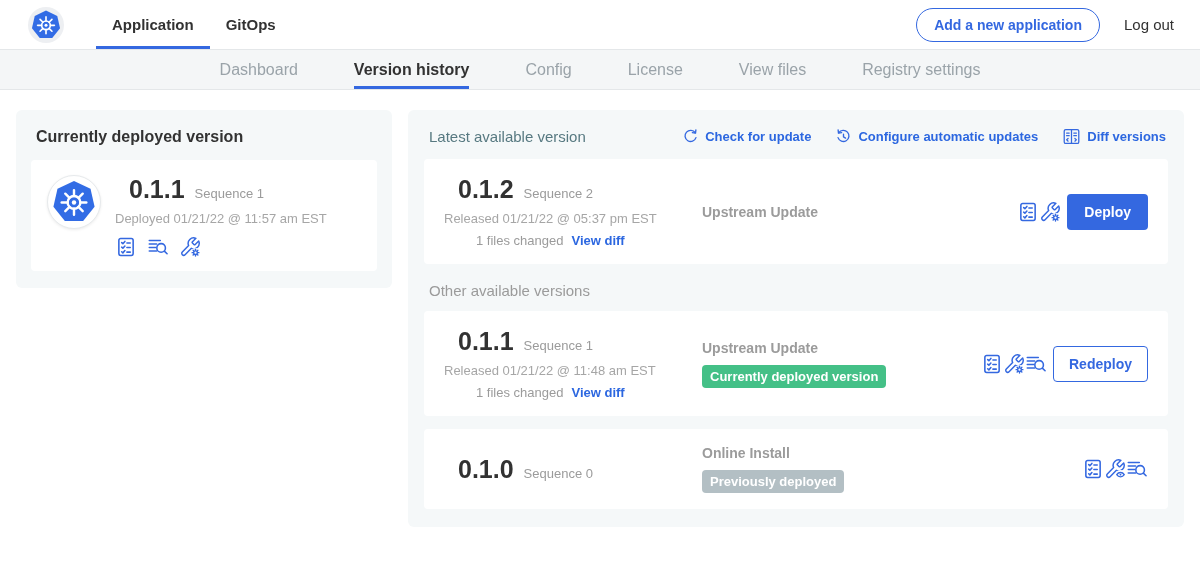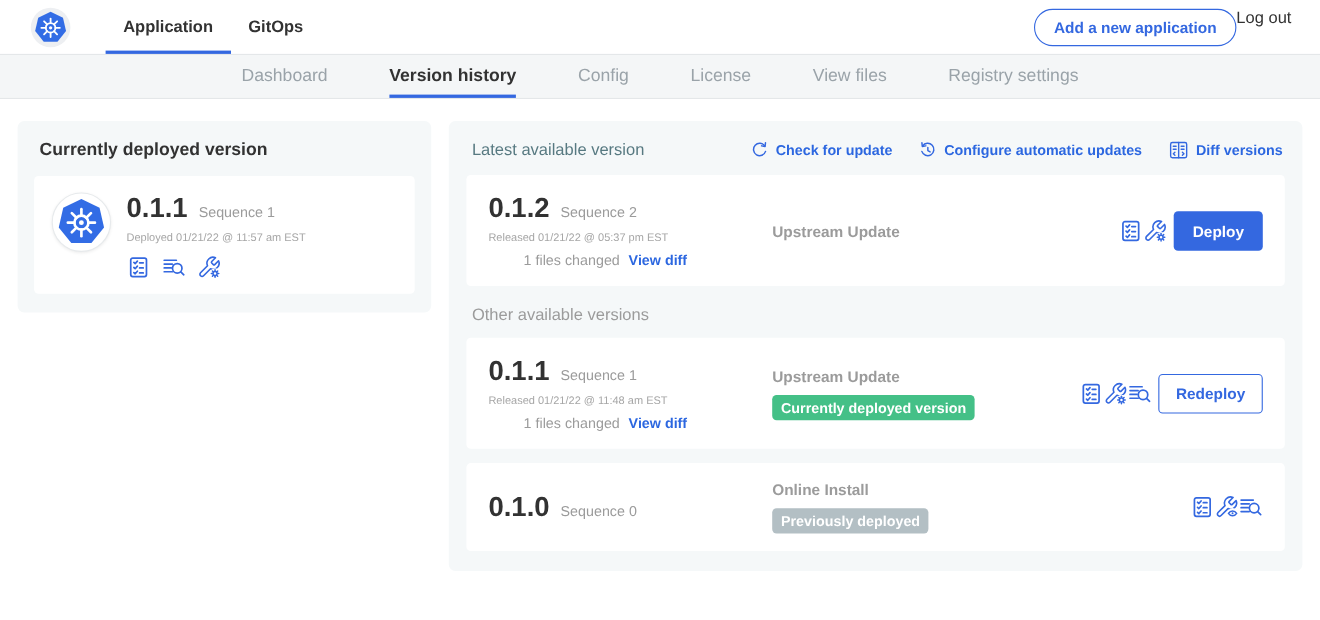--- a/index.html
+++ b/index.html
@@ -13,41 +13,41 @@
   .icon { display:inline-block; color:#3468e0; }
   .icon svg { display:block; width:100%; height:100%; }
 
   
   .topnav { display:flex; align-items:center; height:49px; padding:0 26px 0 28px; background:#fff; }
   .logo-badge { width:36px; height:36px; border-radius:50%; background:#edeff2; display:flex; align-items:center; justify-content:center; flex-shrink:0; }
   .logo-badge svg { width:30px; height:30px; }
   .topnav-tabs { display:flex; height:49px; margin-left:32px; }
   .topnav-tab { display:flex; align-items:center; padding:3px 16px 0 16px; font-size:15px; font-weight:700; color:#323232; cursor:pointer; border-bottom:3px solid transparent; }
   .topnav-tab.active { border-bottom-color:#3468e0; }
-  .topnav-right { margin-left:auto; display:flex; align-items:flex-start; }
+  .topnav-right { margin-left:auto; display:flex; align-items:center; gap:24px; }
   .add-app-btn { border:1px solid #3468e0; color:#3468e0; background:#fff; border-radius:18px; padding:8px 17px; font-size:14px; font-weight:700; font-family:inherit; cursor:pointer; }
   .logout { font-size:15px; color:#323232; cursor:pointer; }
 
   
   .subnav { height:41px; background:#f4f6f7; border-top:1px solid #e4e7e9; border-bottom:1px solid #e4e7e9; display:flex; justify-content:center; gap:56px; }
   .subnav-tab { display:flex; align-items:center; padding-top:3px; font-size:16px; color:#9aa3a9; cursor:pointer; border-bottom:3px solid transparent; }
   .subnav-tab.active { color:#323232; font-weight:700; border-bottom-color:#3468e0; }
 
   
   .content { display:flex; align-items:flex-start; gap:16px; padding:20px 16px; }
 
   .left-panel { width:376px; flex-shrink:0; background:#f5f8f9; border-radius:6px; padding:15px 15px 17px; }
   .left-panel-title { font-size:16px; font-weight:700; color:#323232; margin:3px 0 14px 5px; }
   .deployed-card { background:#fff; border-radius:4px; padding:15px 16px 13px; display:flex; gap:14px; }
   .deployed-logo { width:54px; height:54px; border-radius:50%; background:#fff; border:1px solid #e7eaec; box-shadow:0 1px 3px rgba(0,0,0,.08); display:flex; align-items:center; justify-content:center; flex-shrink:0; }
   .deployed-logo svg { width:44px; height:44px; }
   .version-line { display:flex; align-items:baseline; gap:10px; }
-  .version-number { font-size:25px; font-weight:800; color:#323232; }
+  .version-number { font-size:25px; font-weight:800; color:#323232;margin-left:14px; }
   .sequence { font-size:13px; color:#9b9b9b; }
-  .muted-line { font-size:10px; color:#a6a6a6; margin-top:7px; }
+  .muted-line { font-size:13px; color:#a6a6a6; margin-top:7px; }
   .icon-row { display:flex; gap:10px; margin-top:10px; }
   .icon-22 { width:22px; height:22px; cursor:pointer; }
 
   .right-panel { flex:1; background:#f5f8f9; border-radius:6px; padding:15px 16px 18px; }
   .right-header { display:flex; align-items:center; margin:2px 2px 13px 5px; }
   .right-title { font-size:15px; color:#577981; }
   .right-actions { margin-left:auto; display:flex; align-items:center; gap:24px; }
   .action-link { display:flex; align-items:center; gap:6px; color:#2c67e0; font-size:13px; font-weight:700; cursor:pointer; }
   .icon-17 { width:17px; height:17px; }
   .icon-19 { width:19px; height:19px; }

